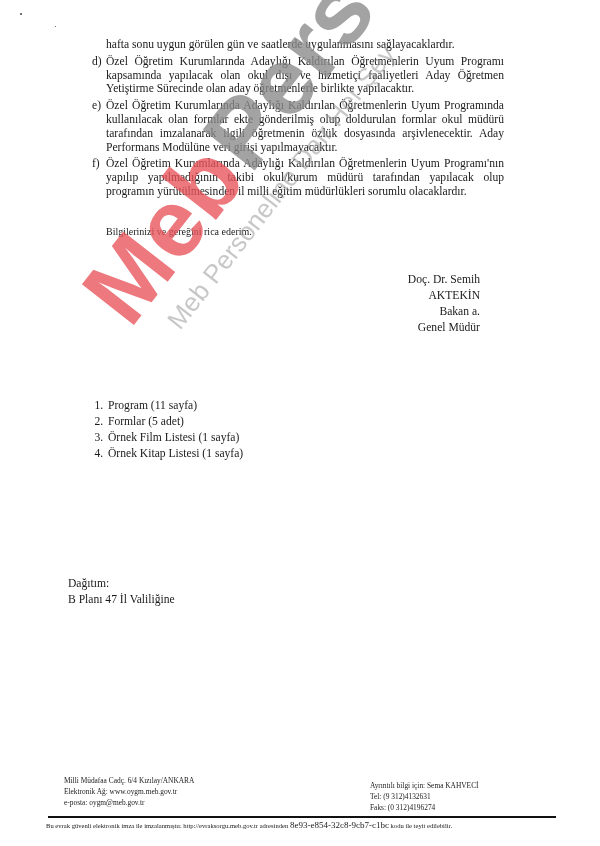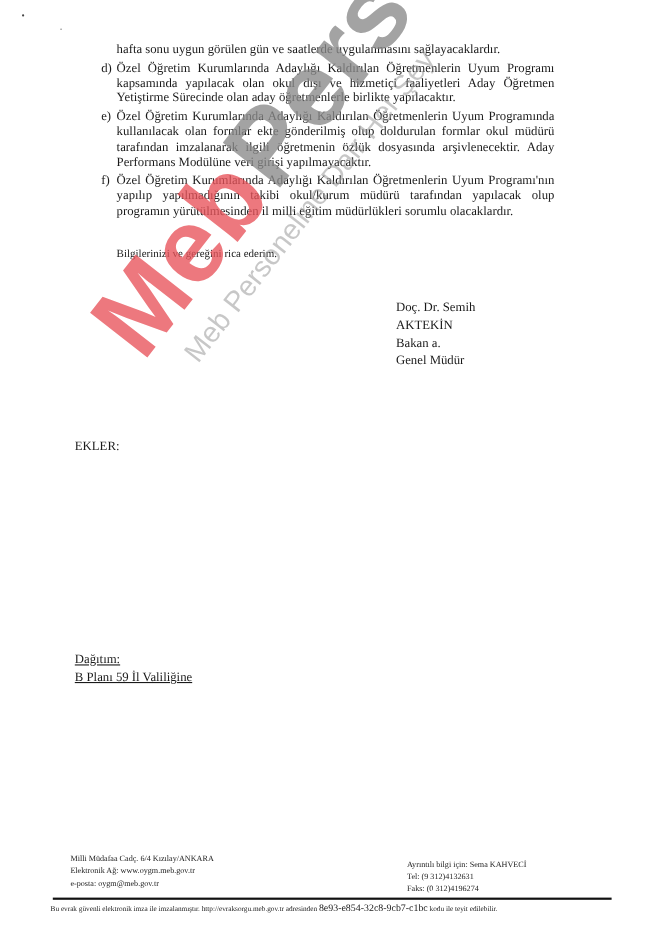--- a/index.html
+++ b/index.html
@@ -5,25 +5,25 @@
   html, body { margin: 0; padding: 0; background: #ffffff; }
   body { width: 600px; height: 846px; position: relative; overflow: hidden;
          font-family: "Liberation Serif", "DejaVu Serif", serif; color: #1a1a1a; }
   .dot { position: absolute; width: 2px; height: 2px; background: #444; border-radius: 1px; }
   .body-text { position: absolute; left: 106px; top: 38px; width: 398px; font-size: 11.6px; line-height: 13.8px; text-align: justify; }
   .item { display: flex; margin-bottom: 3px; }
   .item .marker { width: 14px; flex: 0 0 14px; margin-left: -14px; }
   .item .txt { flex: 1; text-align: justify; }
   .cont { margin-bottom: 3px; }
   .closing { position: absolute; left: 106px; top: 226px; font-size: 10px; }
-  .signature { position: absolute; left: 360px; top: 272px; width: 120px; text-align: left; font-size: 11.6px; line-height: 16px; }
+  .signature { position: absolute; left: 360px; top: 272px; width: 120px; text-align: right; font-size: 11.6px; line-height: 16px; }
   .ekler { position: absolute; left: 68px; top: 398px; font-size: 11.6px; line-height: 16px; }
   .ekler ol { margin: 0; padding-left: 38px; }
   .ekler li { padding-left: 2px; }
-  .dagitim { position: absolute; left: 68px; top: 592px; font-size: 11.6px; line-height: 16px; text-decoration: underline; }
+  .dagitim { position: absolute; left: 68px; top: 576px; font-size: 11.6px; line-height: 16px; }
   .footer-left { position: absolute; left: 64px; top: 775px; font-size: 7.4px; line-height: 11px; }
   .footer-right { position: absolute; left: 370px; top: 780px; width: 166px; font-size: 7.4px; line-height: 11px; text-align: left; }
   .footer-rule { position: absolute; left: 48px; top: 816px; width: 508px; height: 1.5px; background: #111; }
   .verify { position: absolute; left: 46px; top: 820px; width: 520px; font-size: 6.6px; white-space: nowrap; }
   .verify .code { font-family: Liberation Serif, serif; font-size: 9px; color: #222; }
   
   .wm { position: absolute; left: 0; top: 0; width: 600px; height: 846px; pointer-events: none; }
 </style>
 </head>
 <body>
@@ -49,26 +49,31 @@
 
 <div class="closing">Bilgilerinizi ve gereğini rica ederim.</div>
 
 <div class="signature">
   <div>Doç. Dr. Semih AKTEKİN</div>
   <div>Bakan a.</div>
   <div>Genel Müdür</div>
 </div>
 
 <div class="ekler">
-  <div>EKLER:</div>
+  <ol>
+    <li>Program (11 sayfa)</li>
+    <li>Formlar (5 adet)</li>
+    <li>Örnek Film Listesi (1 sayfa)</li>
+    <li>Örnek Kitap Listesi (1 sayfa)</li>
+  </ol>
 </div>
 
 <div class="dagitim">
   <div>Dağıtım:</div>
-  <div>B Planı 59 İl Valiliğine</div>
+  <div>B Planı 47 İl Valiliğine</div>
 </div>
 
 <div class="footer-left">
   <div>Milli Müdafaa Cadç. 6/4 Kızılay/ANKARA</div>
   <div>Elektronik Ağ: www.oygm.meb.gov.tr</div>
   <div>e-posta: oygm@meb.gov.tr</div>
 </div>
 
 <div class="footer-right">
   <div>Ayrıntılı bilgi için: Sema KAHVECİ</div>

